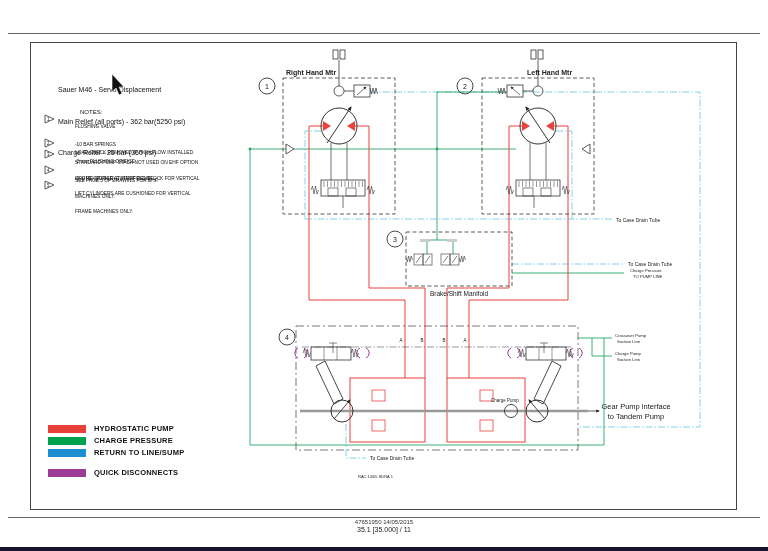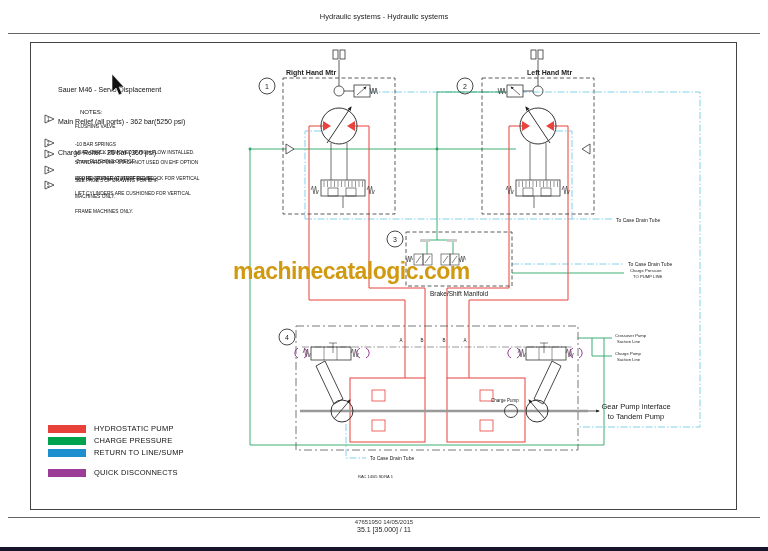--- a/index.html
+++ b/index.html
@@ -11,33 +11,32 @@
   .info{font-size:7px;color:#111;line-height:10.5px;white-space:pre;}
   .notes-title{font-size:6px;color:#111;}
   .note{font-size:4.8px;line-height:5.7px;color:#111;white-space:pre;}
   .note-marker{position:absolute;}
   .legend-row{position:absolute;display:flex;align-items:center;}
   .legend-bar{width:38px;height:8px;margin-right:8px;}
   .lg-0{background:#e8413a;}
   .lg-1{background:#00a24d;}
   .lg-2{background:#1e8fce;}
   .lg-3{background:#9b3d96;}
-  .legend-label{font-size:7.5px;font-weight:normal;color:#111;letter-spacing:.2px;}
+  .legend-label{font-size:7.5px;font-weight:bold;color:#111;letter-spacing:.2px;}
   .watermark{font-size:23px;font-weight:bold;color:#d0990f;letter-spacing:-0.5px;}
   .footer1{width:768px;text-align:center;font-size:6px;color:#333;}
   .footer2{width:768px;text-align:center;font-size:7px;color:#222;}
   .bottombar{background:#16142a;}
   svg text{fill:#222;}
 </style>
 </head>
 <body>
 
 <div id="page">
 
-  <div class="abs hdr" style="top:12px;left:0;">Hydraulic systems - Hydraulic systems</div>
   <div class="abs rule" style="top:33px;left:8px;width:752px;"></div>
 
   <div class="abs border-box" style="left:30px;top:42px;width:705px;height:466px;"></div>
 
   <div class="abs info" style="left:58px;top:64px;">
     <div>Sauer M46 - Servo Displacement</div>
     <div>Main Relief (all ports) - 362 bar(5250 psi)</div>
     <div>Charge Relief - 25 bar (360 psi)</div>
   </div>
 
@@ -268,21 +267,20 @@
     <text x="615" y="337" font-size="4.2" fill="#444">Crossover Pump</text>
     <text x="617" y="342.5" font-size="4.2" fill="#444">Suction Line</text>
     <text x="615" y="355" font-size="4.2" fill="#444">Charge Pump</text>
     <text x="617" y="360.5" font-size="4.2" fill="#444">Suction Line</text>
     <text x="370" y="460" font-size="5" fill="#444">To Case Drain Tube</text>
     <text x="636" y="409" font-size="7.5" text-anchor="middle">Gear Pump interface</text>
     <text x="636" y="419" font-size="7.5" text-anchor="middle">to Tandem Pump</text>
     <text x="358" y="478" font-size="4" fill="#777">RAC 14/05 SDRA 1</text>
   </svg>
 
-  <div class="abs watermark" style="left:233px;top:258px;">machinecatalogic.com</div>
 
   <div class="legend-row" style="left:48px;top:424px;">
     <div class="legend-bar lg-0"></div>
     <div class="legend-label">HYDROSTATIC PUMP</div>
   </div>
   <div class="legend-row" style="left:48px;top:436px;">
     <div class="legend-bar lg-1"></div>
     <div class="legend-label">CHARGE PRESSURE</div>
   </div>
   <div class="legend-row" style="left:48px;top:448px;">

